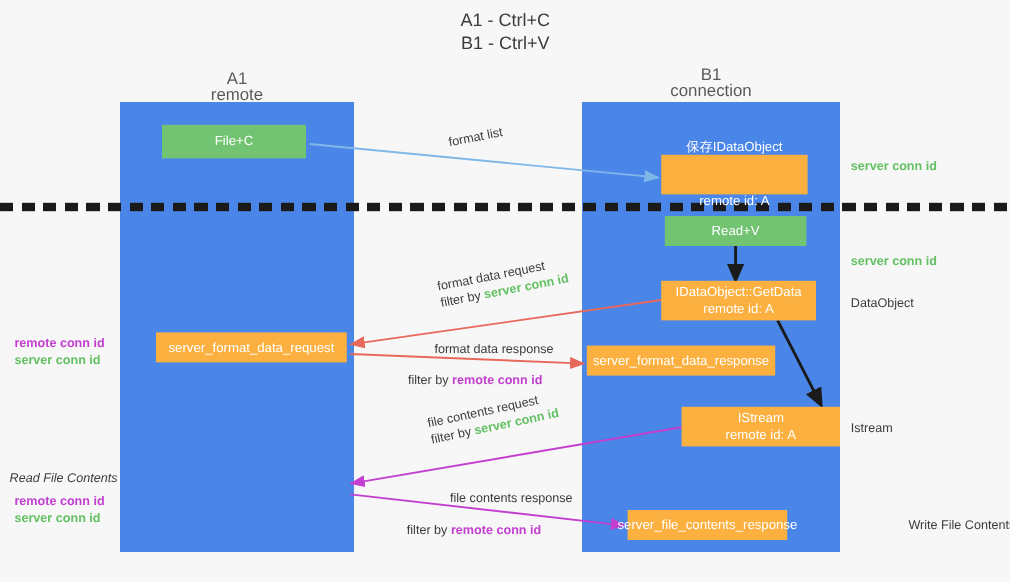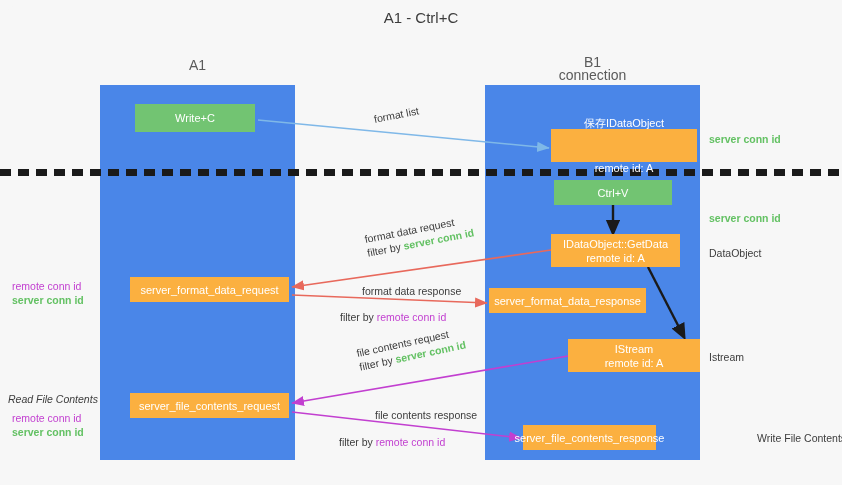--- a/index.html
+++ b/index.html
@@ -61,21 +61,21 @@
   .node.green  { background: #72c472; }
 
   
   .lbl {
     font-size: 10.5px;
     color: #3c3c3c;
     line-height: 14px;
     white-space: nowrap;
   }
   .lbl.green  { color: #63c163; font-weight: bold; }
-  .lbl.purple { color: #c23fd0; font-weight: normal; }
+  .lbl.purple { color: #c23fd0; font-weight: bold; }
   .lbl.dark   { color: #3c3c3c; }
   .lbl.sidetag { font-size: 10.5px; }
   .rot-a { transform: rotate(-11deg); transform-origin: left center; }
   .rot-b { transform: rotate(-12deg); transform-origin: left center; }
 
   .stack { line-height: 13px; }
 
   
   #wires {
     left: 0; top: 0;
@@ -90,24 +90,26 @@
        #1a1a1a 0px, #1a1a1a 11px, rgba(0,0,0,0) 11px, rgba(0,0,0,0) 18px);
   }
 </style>
 </head>
 <body>
 
 <div id="canvas">
 
   <div class="abs title">
     <div>A1 - Ctrl+C</div>
+    <div>B1 - Ctrl+V</div>
   </div>
 
   <div class="abs col-head" style="left:100px; top:59px; width:195px;">
     <div>A1</div>
+    <div>remote</div>
   </div>
   <div class="abs col-head" style="left:485px; top:56px; width:215px;">
     <div>B1</div>
     <div>connection</div>
   </div>
 
   <div class="abs lane" id="lane-a1"></div>
   <div class="abs lane" id="lane-b1"></div>
 
   <svg class="abs" id="wires">
@@ -137,53 +139,50 @@
     <line x1="648" y1="267" x2="684" y2="337" stroke="#1a1a1a" stroke-width="2.4" marker-end="url(#ah-black)"></line>
 
     <line x1="568" y1="356" x2="292" y2="403" stroke="#c23fd0" stroke-width="1.6" marker-end="url(#ah-mag)"></line>
 
     <line x1="292" y1="412" x2="521" y2="438" stroke="#c23fd0" stroke-width="1.6" marker-end="url(#ah-mag)"></line>
   </svg>
 
   <div class="abs divider"></div>
 
   <div class="abs node green" style="left:135px; top:104px; width:120px; height:28px;">
-    <span>Write+C</span>
-  </div>
-
-  <div class="abs node orange" style="left:551px; top:129px; width:146px; height:33px;gap:31px;">
+    <span>File+C</span>
+  </div>
+
+  <div class="abs node orange" style="left:551px; top:129px; width:122px; height:33px;gap:31px;">
     <span>保存IDataObject</span>
     <span>remote id: A</span>
   </div>
 
   <div class="abs node green" style="left:554px; top:180px; width:118px; height:25px;">
-    <span>Ctrl+V</span>
+    <span>Read+V</span>
   </div>
 
   <div class="abs node orange" style="left:551px; top:234px; width:129px; height:33px;">
     <span>IDataObject::GetData</span>
     <span>remote id: A</span>
   </div>
 
   <div class="abs node orange" style="left:568px; top:339px; width:132px; height:33px;">
     <span>IStream</span>
     <span>remote id: A</span>
   </div>
 
   <div class="abs node orange" style="left:130px; top:277px; width:159px; height:25px;">
     <span>server_format_data_request</span>
   </div>
 
   <div class="abs node orange" style="left:489px; top:288px; width:157px; height:25px;">
     <span>server_format_data_response</span>
   </div>
 
-  <div class="abs node orange" style="left:130px; top:393px; width:159px; height:25px;">
-    <span>server_file_contents_request</span>
-  </div>
 
   <div class="abs node orange" style="left:523px; top:425px; width:133px; height:25px;">
     <span>server_file_contents_response</span>
   </div>
 
   <div class="abs lbl rot-a" style="left:374px; top:112px;">format list</div>
 
   <div class="abs rot-a" style="left:366px; top:232px;">
     <div class="lbl">format data request</div>
     <div class="lbl"><span>filter by </span><span class="lbl green">server conn id</span></div>

